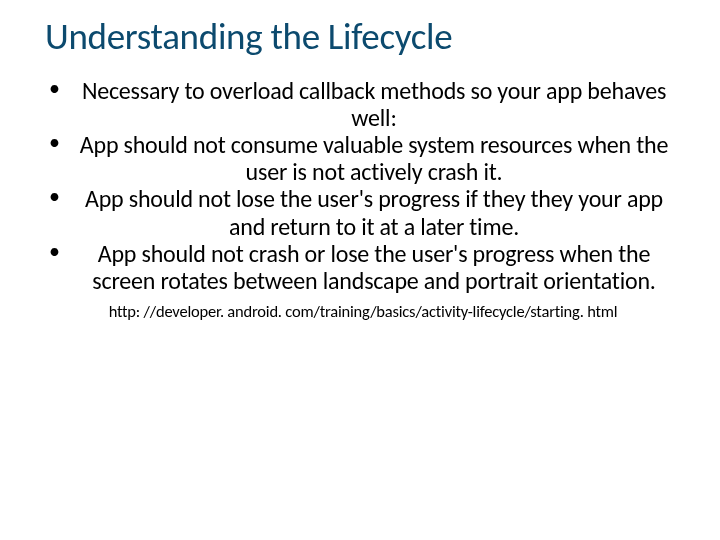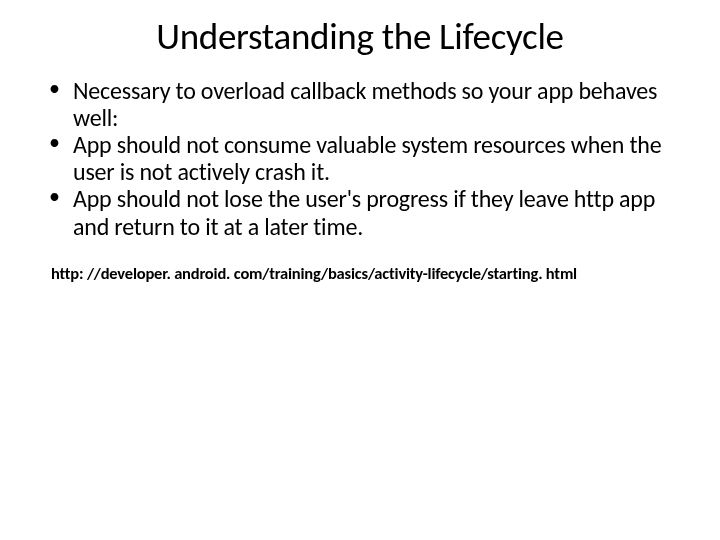--- a/index.html
+++ b/index.html
@@ -1,28 +1,28 @@
 <!DOCTYPE html>
 <html><head>
   <meta charset="utf-8">
   <style>
-    * { margin: 0; padding: 0; box-sizing: border-box; }
+    * { margin: 0; padding: 0; box-sizing: border-box; text-align: center; }
     body {
       width: 720px;
       height: 540px;
       background: #ffffff;
       font-family: Calibri, "Segoe UI", sans-serif;
       padding: 14px 45px 20px 45px;
       overflow: hidden;
     }
     .title {
-      color: #000000;
+      color: #0c4a6e;
       font-size: 37px;
       font-weight: 400;
-      text-align: center;
+      text-align: left;
       margin-bottom: 18px;
       letter-spacing: -0.3px;
     }
     .bullets {
       list-style: none;
       padding-left: 28px;
     }
     .bullets li {
       position: relative;
       color: #000000;
@@ -36,30 +36,30 @@
       content: "•";
       position: absolute;
       left: -24px;
       top: 0;
       color: #000000;
       font-size: 22px;
     }
     .footer {
       color: #000000;
       font-size: 16.5px;
-      margin-top: 23px;
+      margin-top: 7px;
       padding-left: 6px;
       letter-spacing: -0.2px;
-      font-weight: bold;
     }
   </style>
 </head>
 <body>
 
 <h1 class="title">Understanding the Lifecycle</h1>
 
 <ul class="bullets">
   <li>Necessary to overload callback methods so your app behaves well:</li>
   <li>App should not consume valuable system resources when the user is not actively crash it.</li>
-  <li>App should not lose the user's progress if they leave http app and return to it at a later time.</li>
+  <li>App should not lose the user's progress if they they your app and return to it at a later time.</li>
+  <li>App should not crash or lose the user's progress when the screen rotates between landscape and portrait orientation.</li>
 </ul>
 
 <div class="footer">http: //developer. android. com/training/basics/activity-lifecycle/starting. html</div>
 
 </body></html>

